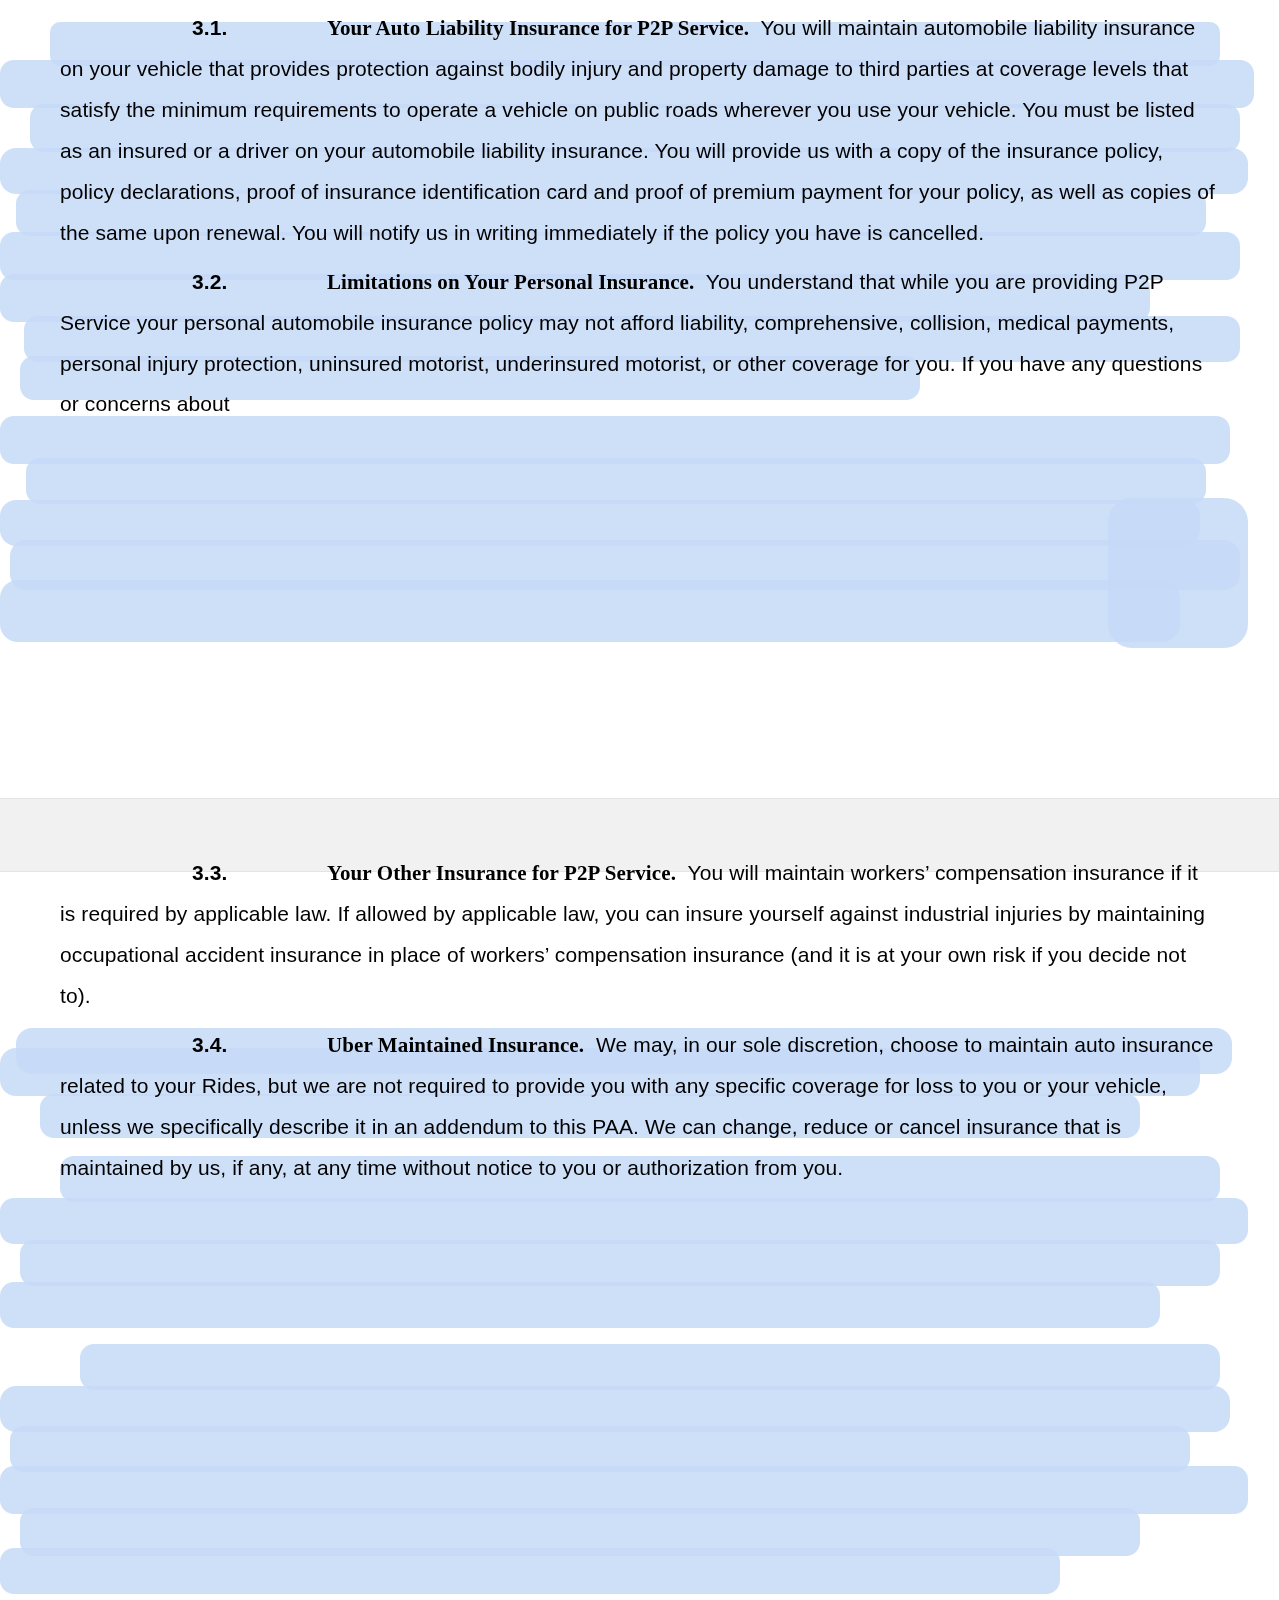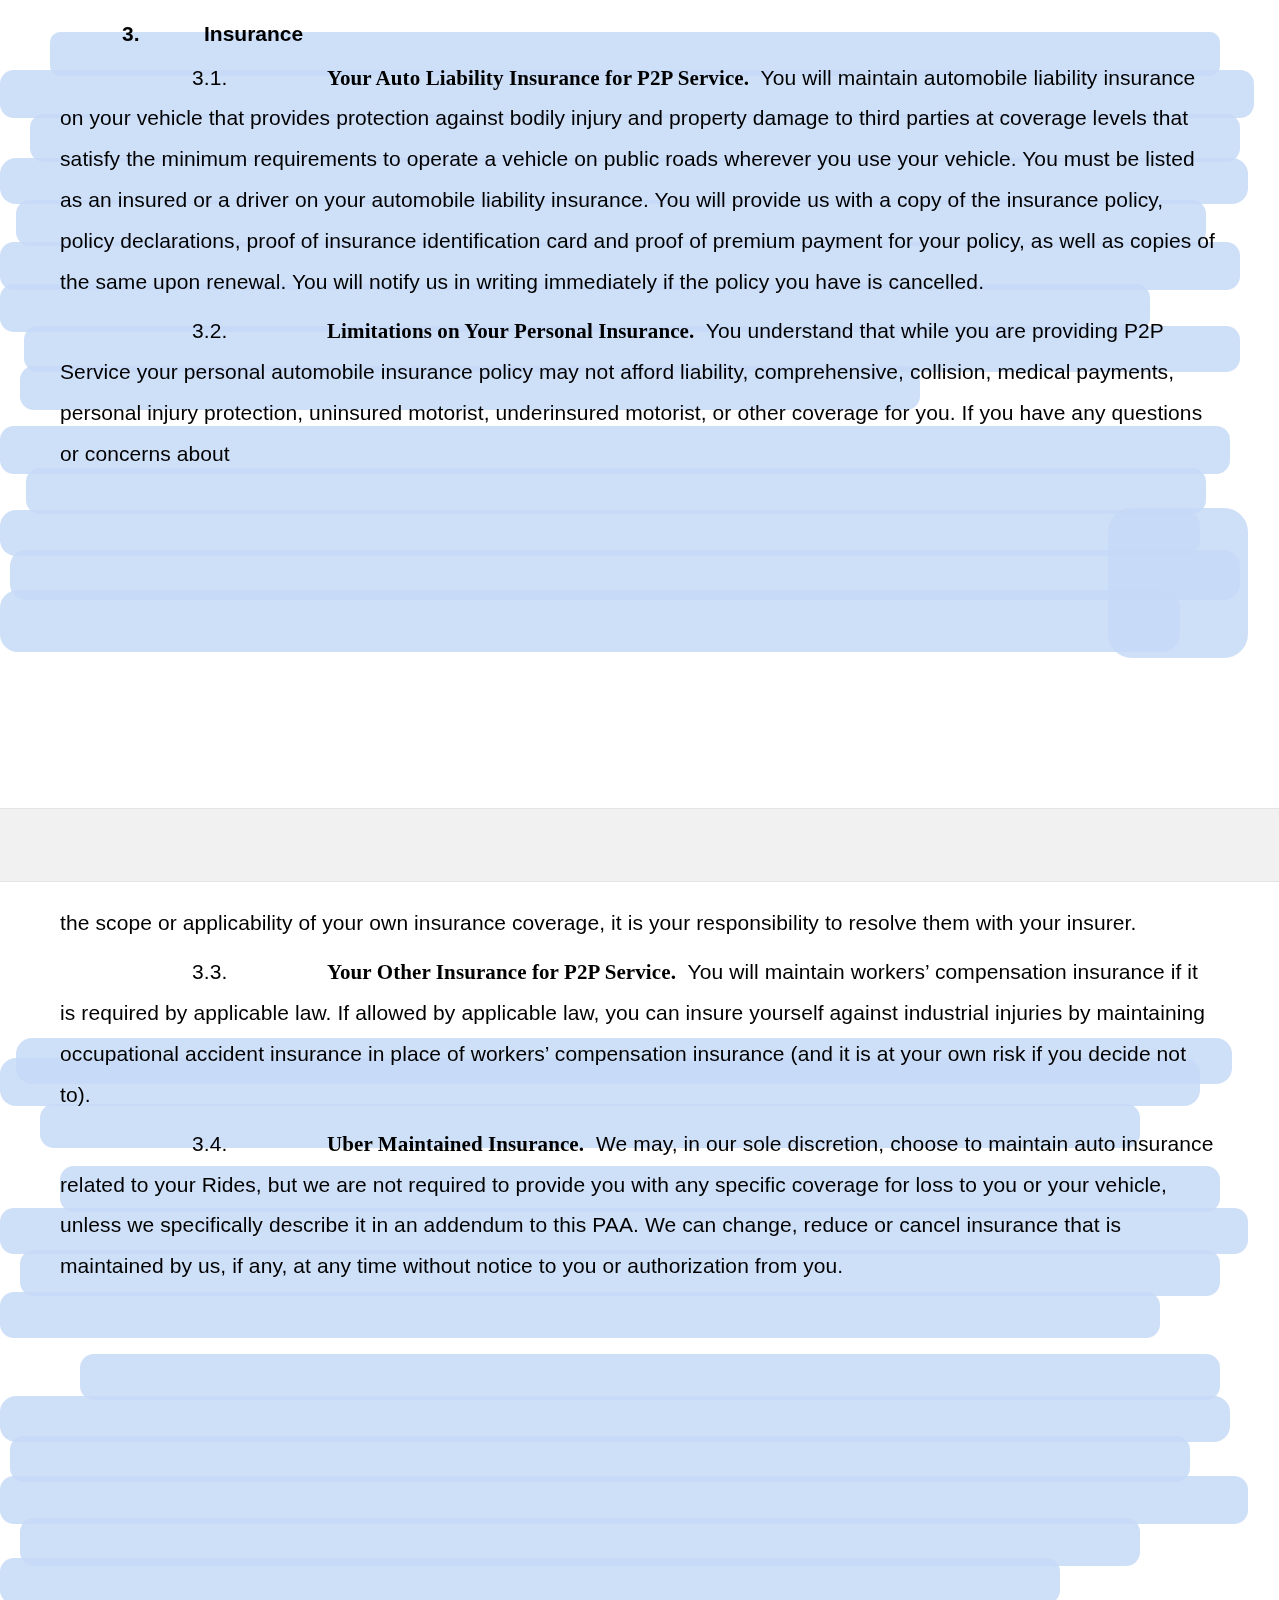--- a/index.html
+++ b/index.html
@@ -61,21 +61,21 @@
     font-size: 21px;
     line-height: 1.95;
     margin: 8px 0 0 0;
     text-align: left;
     letter-spacing: 0.1px;
   }
   .lead {
     display: inline-block;
     width: 135px;
     padding-left: 132px;
-    font-weight: normal;
+    font-weight: bold;
     box-sizing: content-box;
   }
   .lead-title {
     font-weight: bold;
     font-family: Liberation Serif, serif;
   }
 
   .gap-block {
     height: 240px;
   }
@@ -125,40 +125,36 @@
     <div class="blob" style="left:80px;  top:1336px; width:1140px; height:46px; border-radius:14px;"></div>
     <div class="blob" style="left:0px;   top:1378px; width:1230px; height:46px; border-radius:16px;"></div>
     <div class="blob" style="left:10px;  top:1418px; width:1180px; height:46px; border-radius:14px;"></div>
     <div class="blob" style="left:0px;   top:1458px; width:1248px; height:48px; border-radius:14px;"></div>
     <div class="blob" style="left:20px;  top:1500px; width:1120px; height:48px; border-radius:14px;"></div>
     <div class="blob" style="left:0px;   top:1540px; width:1060px; height:46px; border-radius:14px;"></div>
   </div>
 
   <div class="content">
 
-    <h2 class="section-heading">
-      <span class="num">3.</span><span>Insurance</span>
-    </h2>
 
     <p class="para">
       <span class="lead">3.1.</span><span class="lead-title">Your Auto Liability Insurance for P2P Service.</span>&nbsp; <span>You will maintain automobile liability insurance on your vehicle that provides protection against bodily injury and property damage to third parties at coverage levels that satisfy the minimum requirements to operate a vehicle on public roads wherever you use your vehicle.  You must be listed as an insured or a driver on your automobile liability insurance.  You will provide us with a copy of the insurance policy, policy declarations, proof of insurance identification card and proof of premium payment for your policy, as well as copies of the same upon renewal.  You will notify us in writing immediately if the policy you have is cancelled.</span>
     </p>
 
     <p class="para">
       <span class="lead">3.2.</span><span class="lead-title">Limitations on Your Personal Insurance.</span>&nbsp; <span>You understand that while you are providing P2P Service your personal automobile insurance policy may not afford liability, comprehensive, collision, medical payments, personal injury protection, uninsured motorist, underinsured motorist, or other coverage for you.  If you have any questions or concerns about</span>
     </p>
 
     <div class="gap-block"></div>
   </div>
 
   <div class="page-break" style="top:790px;"></div>
 
   <div class="content" style="padding-top:180px;">
 
-    <p class="para">the scope or applicability of your own insurance coverage, it is your responsibility to resolve them with your insurer.</p>
 
     <p class="para">
       <span class="lead">3.3.</span><span class="lead-title">Your Other Insurance for P2P Service.</span>&nbsp; <span>You will maintain workers’ compensation insurance if it is required by applicable law.  If allowed by applicable law, you can insure yourself against industrial injuries by maintaining occupational accident insurance in place of workers’ compensation insurance (and it is at your own risk if you decide not to).</span>
     </p>
 
     <p class="para">
       <span class="lead">3.4.</span><span class="lead-title">Uber Maintained Insurance.</span>&nbsp; <span>We may, in our sole discretion, choose to maintain auto insurance related to your Rides, but we are not required to provide you with any specific coverage for loss to you or your vehicle, unless we specifically describe it in an addendum to this PAA.  We can change, reduce or cancel insurance that is maintained by us, if any, at any time without notice to you or authorization from you.</span>
     </p>
 
   </div>

